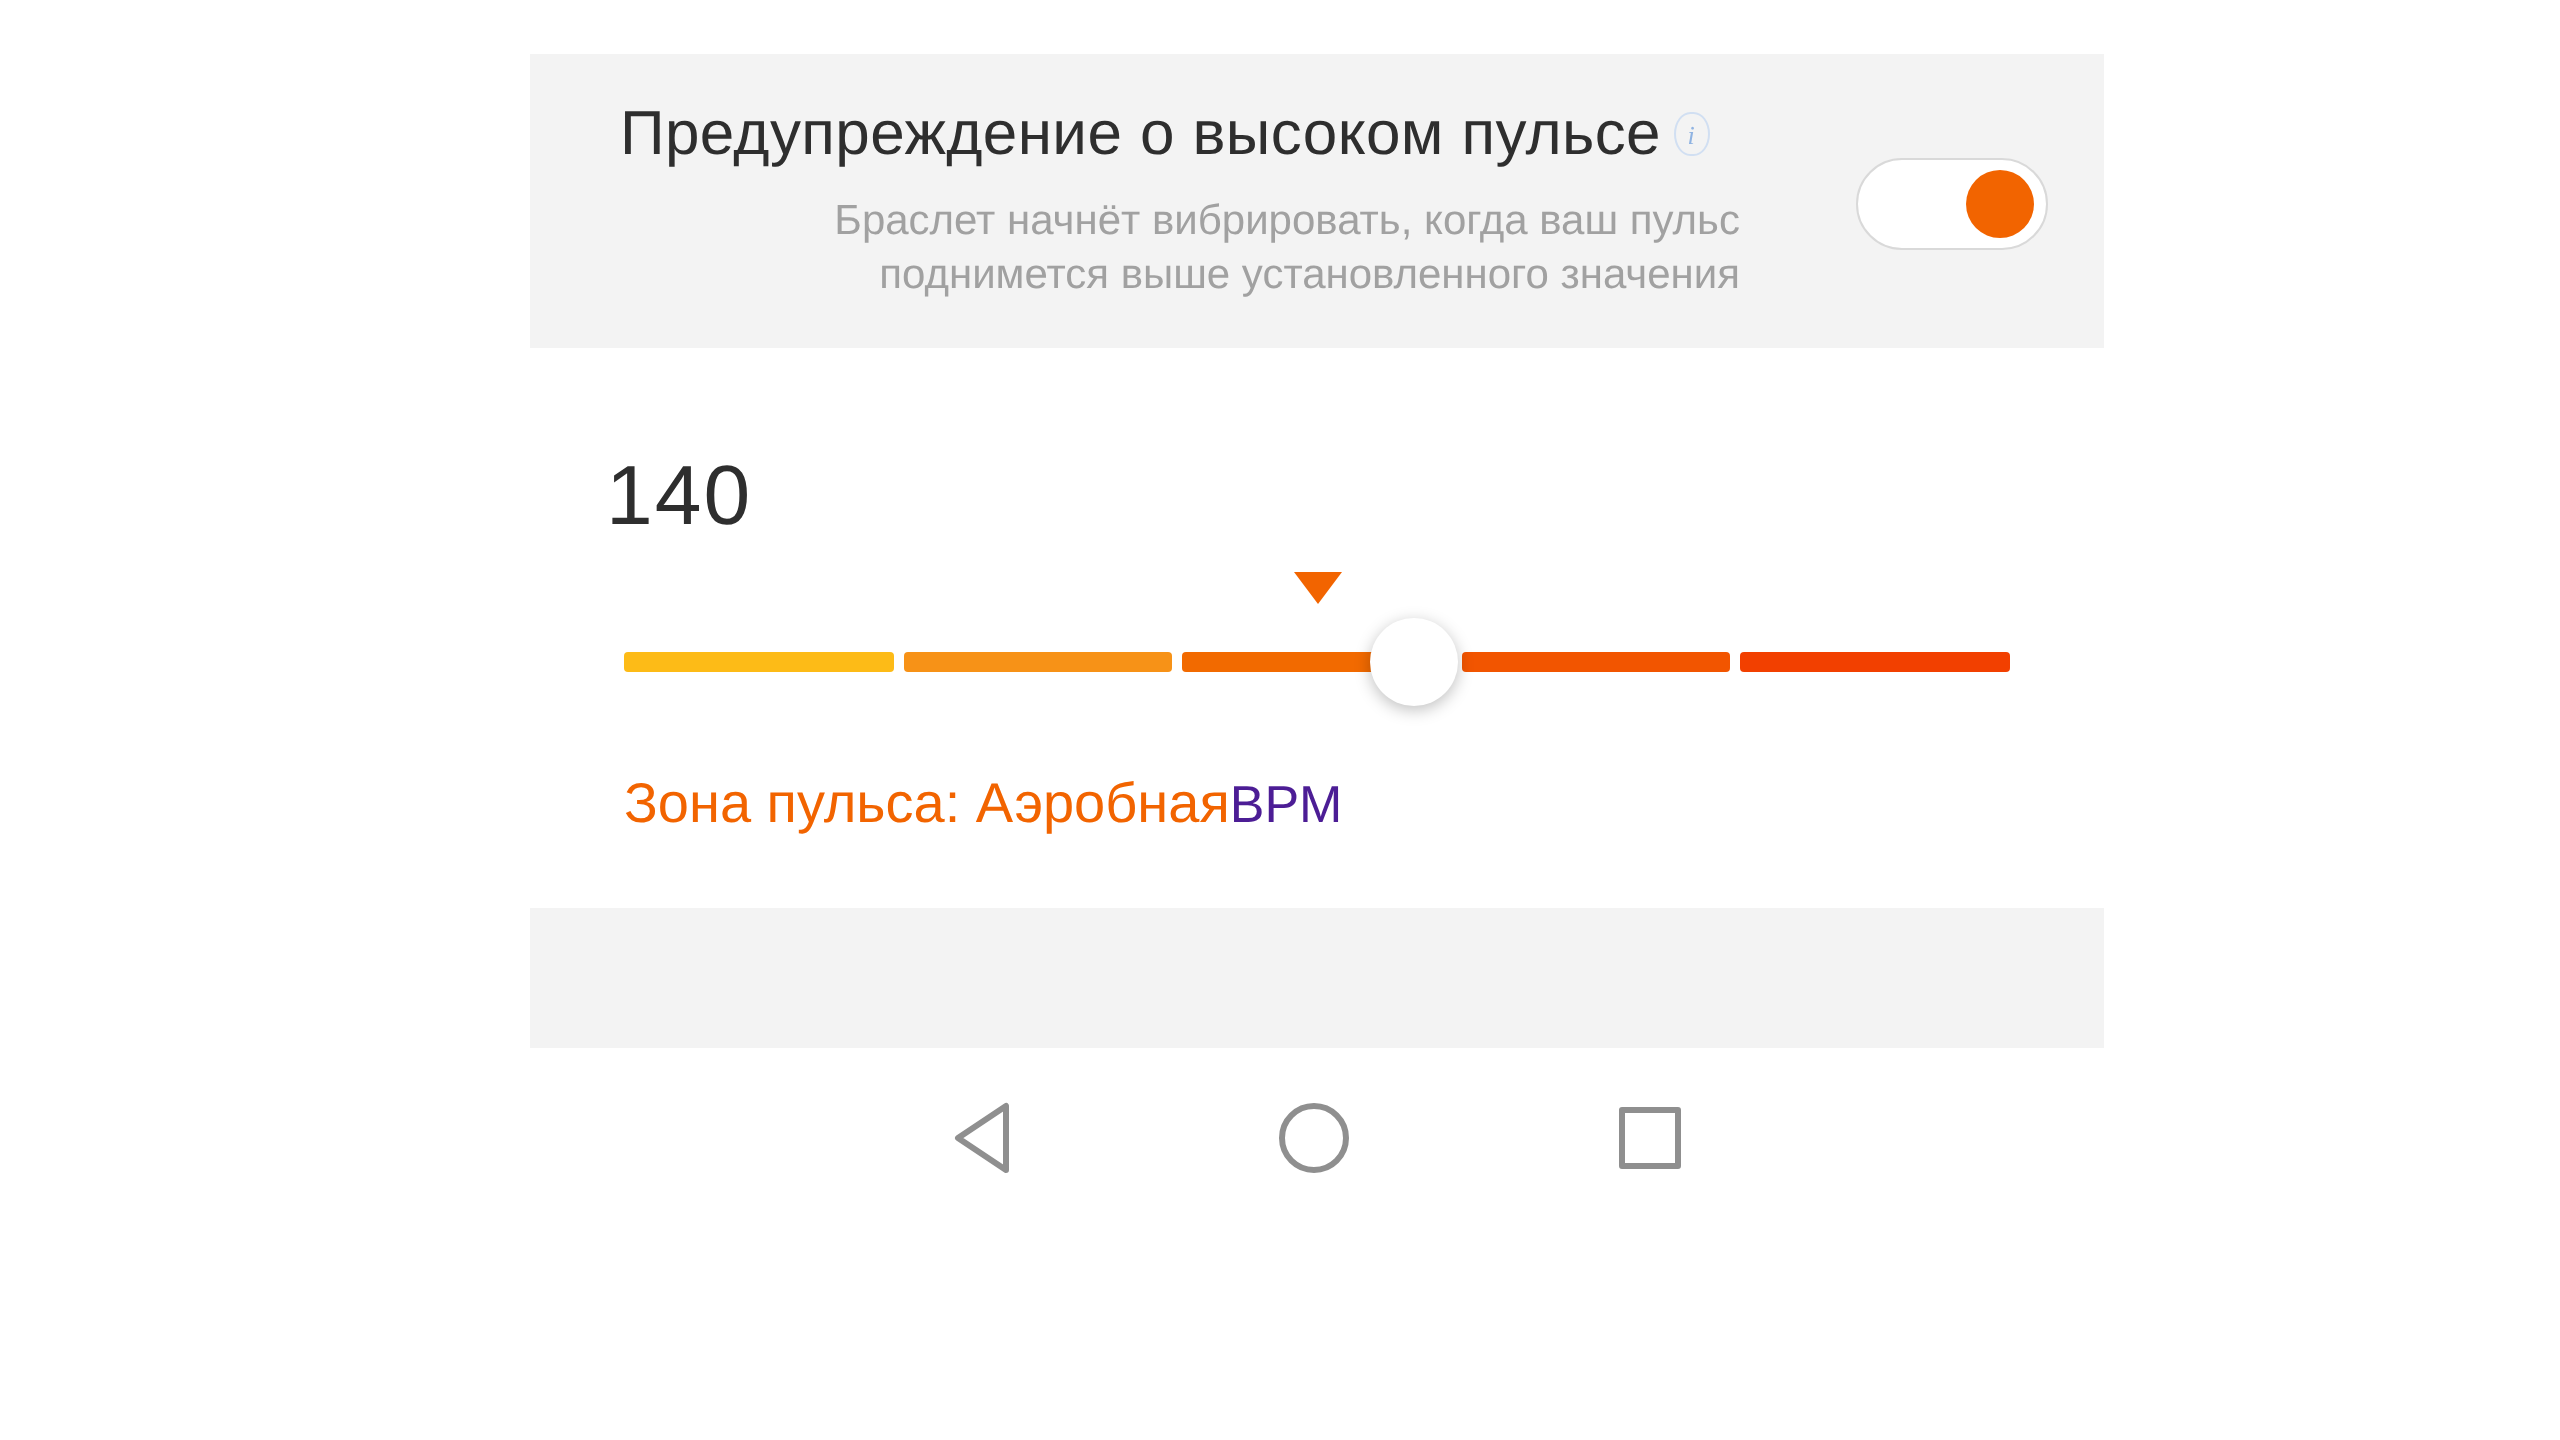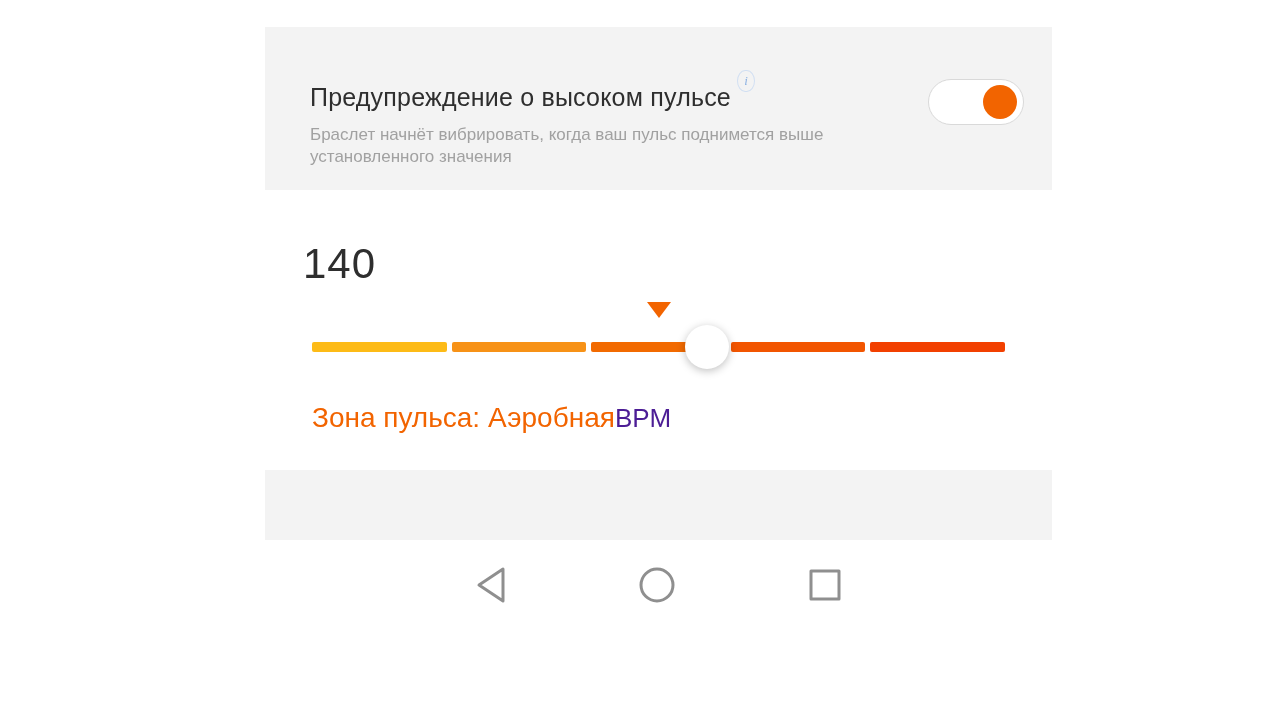--- a/index.html
+++ b/index.html
@@ -31,45 +31,45 @@
   .header-text {
     flex: 1;
     padding-right: 20px;
   }
   .header-title-row {
     display: flex;
     align-items: center;
     gap: 6px;
   }
   .header-title {
-    font-size: 25px;
+    font-size: 31px;
     color: #2e2e2e;
     font-weight: 400;
     letter-spacing: 0.2px;
-    margin-top: 34px;
   }
   .info-icon {
     width: 18px; height: 22px;
     border: 1.5px solid #d1dff2;
     border-radius: 50% / 55%;
     display: inline-flex;
     align-items: center;
     justify-content: center;
     color: #8fb3e2;
     font-size: 13px;
     font-style: italic;
     font-family: Georgia, serif;
     line-height: 1;
   }
   .header-desc {
     margin-top: 12px;
-    font-size: 17px;
+    font-size: 21px;
     line-height: 1.3;
     color: #a1a1a1;
     max-width: 560px;
+    text-align: right;
   }
 
   .toggle {
     margin-top: 30px;
     width: 96px; height: 46px;
     border-radius: 46px;
     background: #ffffff;
     border: 1.5px solid #d9d9d9;
     position: relative;
     flex-shrink: 0;

